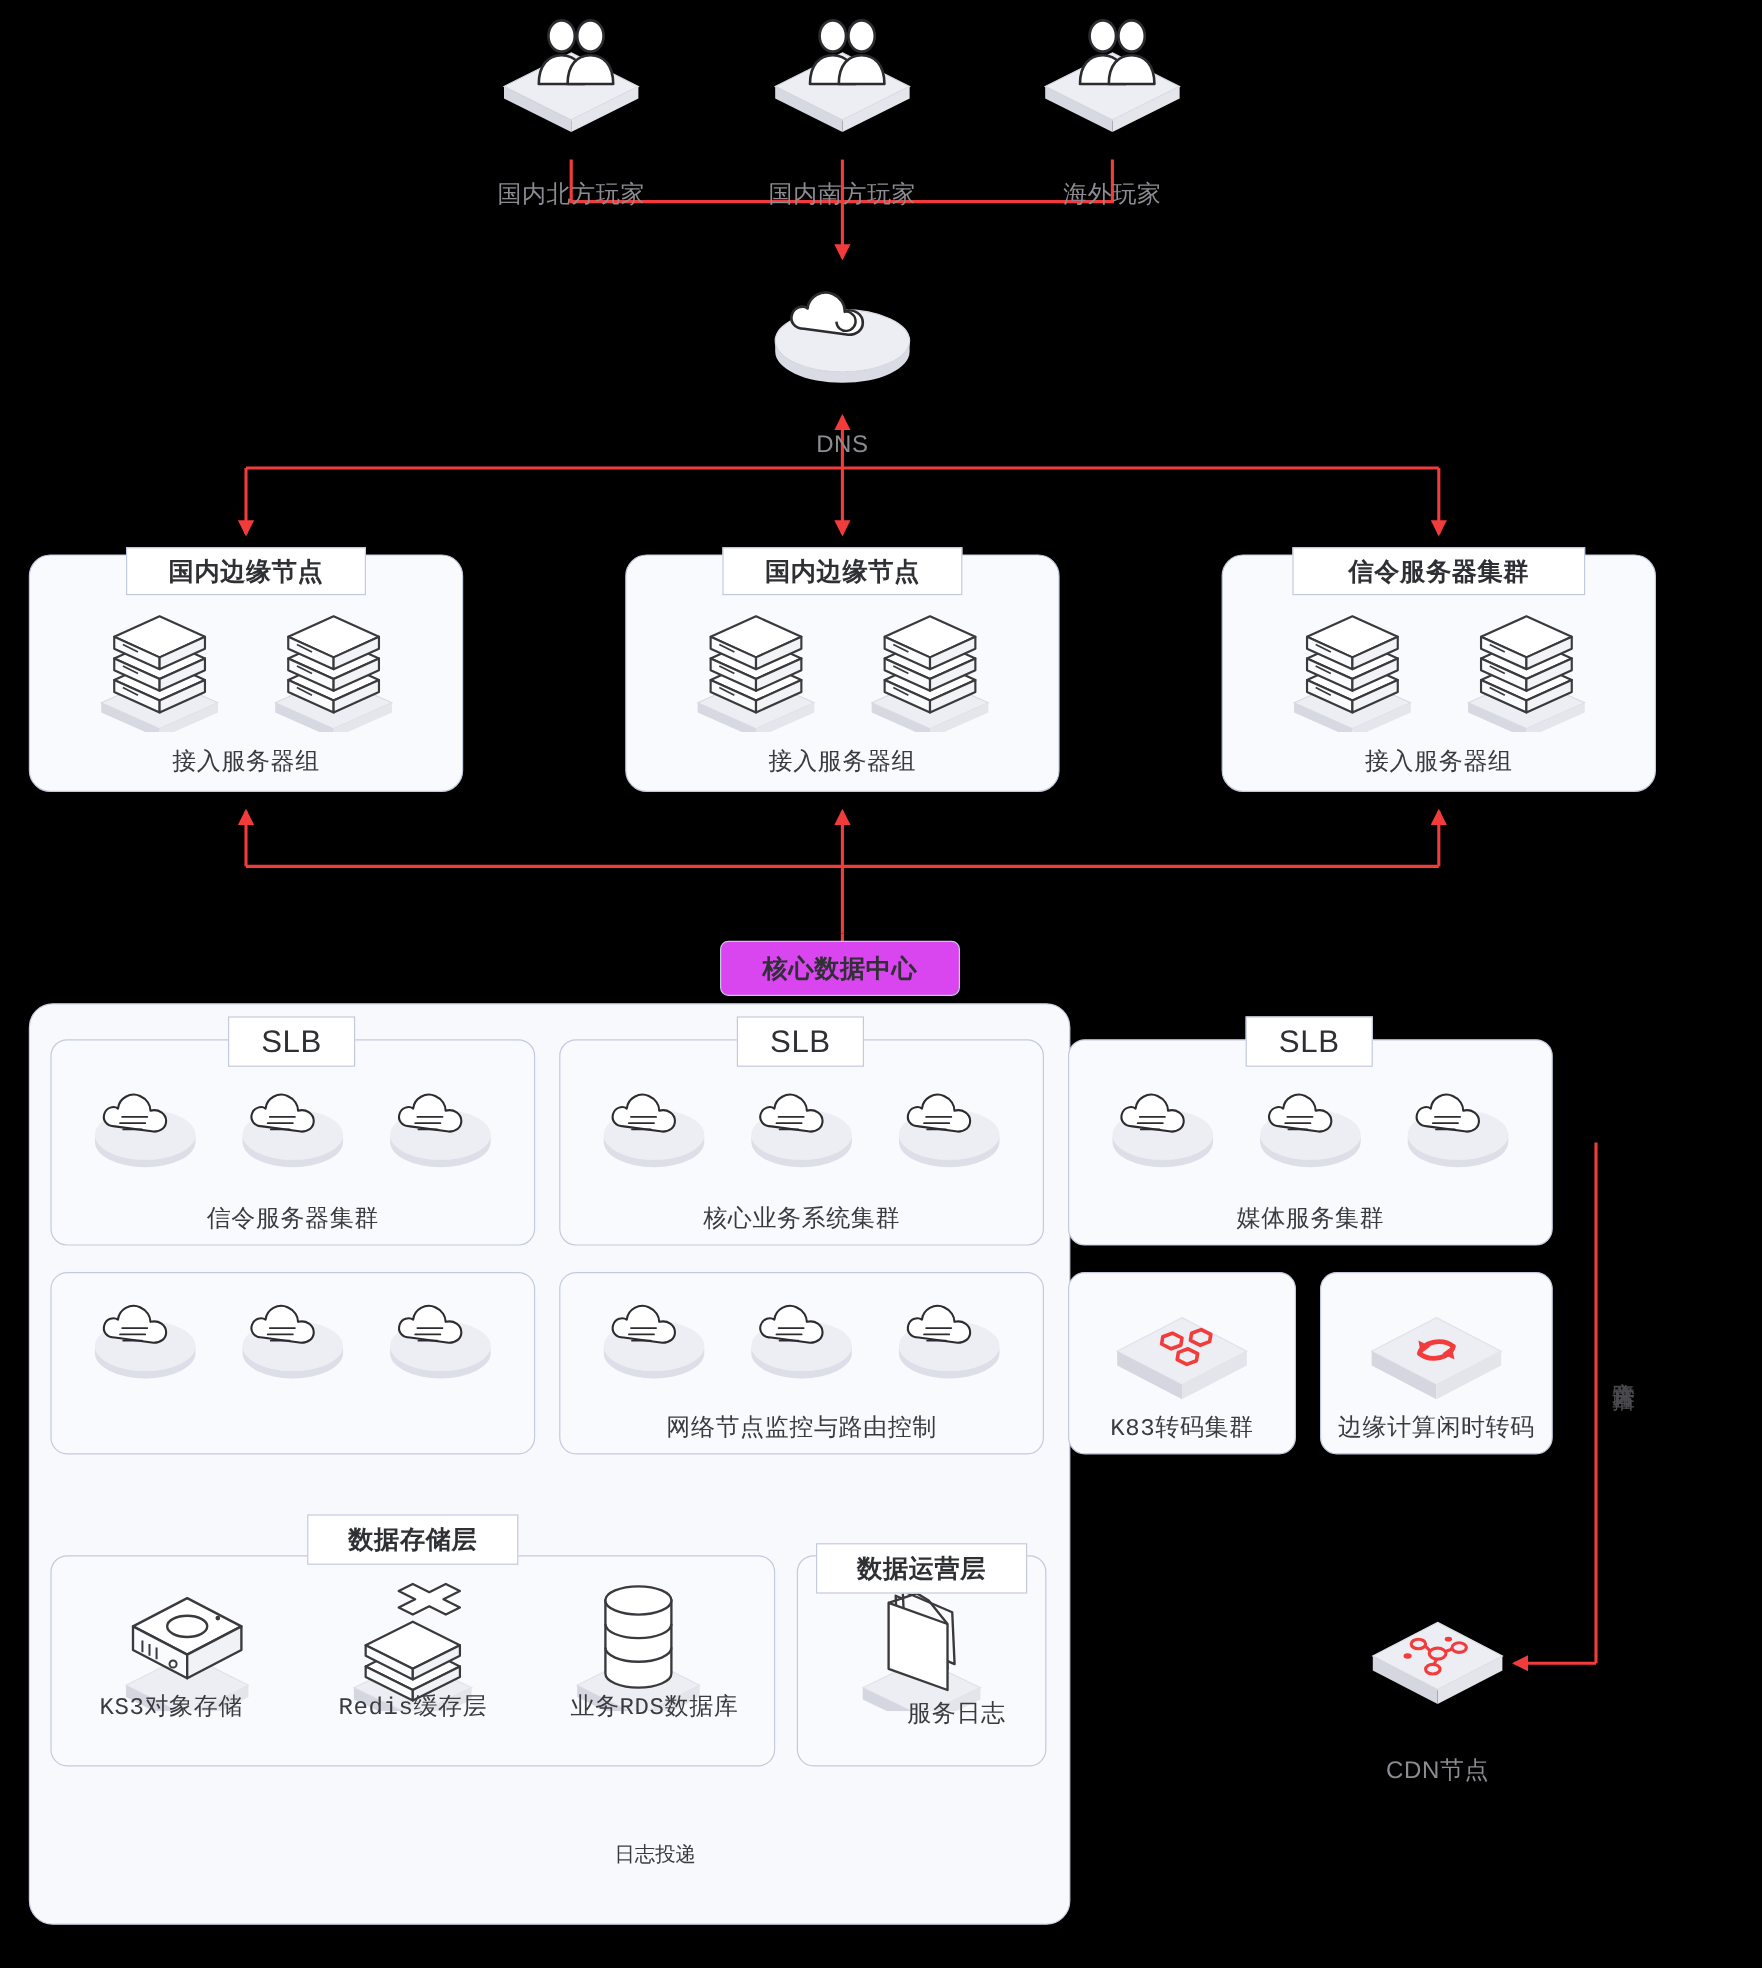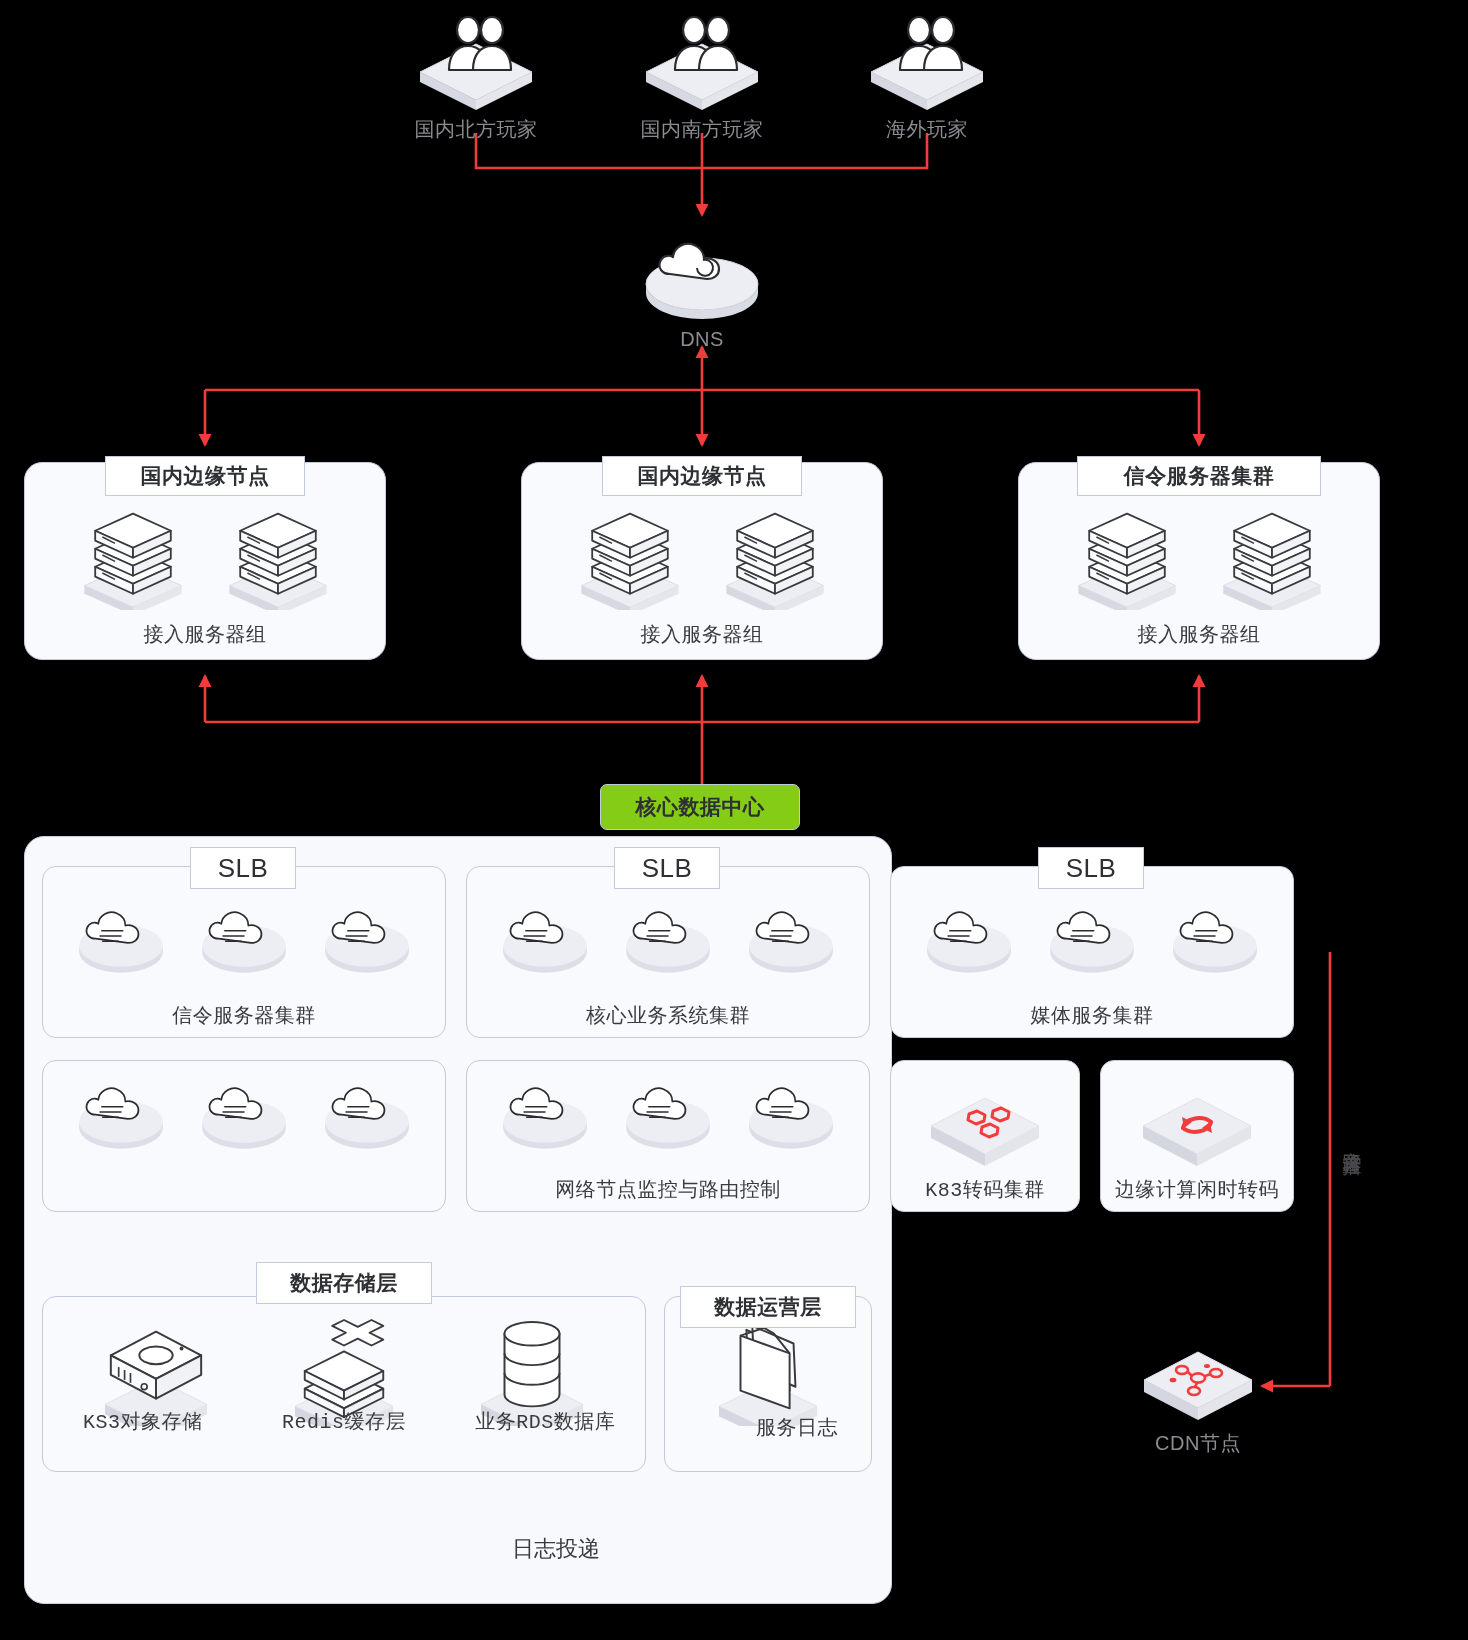--- a/index.html
+++ b/index.html
@@ -4,49 +4,49 @@
 <style>
   html,body{margin:0;padding:0;background:#000;}
   body{
     width:1468px;height:1640px;position:relative;overflow:hidden;
     font-family:"Liberation Sans","DejaVu Sans",sans-serif;
   }
   .layer{position:absolute;left:0;top:0;width:1468px;height:1640px;}
   svg.layer{pointer-events:none;}
 
   
-  .node{position:absolute;display:flex;flex-direction:column;align-items:center;}
+  .node{position:absolute;display:flex;flex-direction:column;align-items:center;gap:32px;}
   .cap{font-size:20px;color:#5a5a5e;white-space:nowrap;margin-top:6px;letter-spacing:.5px;}
   .cap.dim{color:#8c8c92;}
   .cap.dark{color:#3b3b3f;font-family:Liberation Mono, monospace;}
 
   
   .panel{
     position:absolute;border:1px solid #c3cadf;border-radius:14px;
     background:#f9fafd;box-sizing:border-box;
   }
   .panel.big{border-radius:18px;}
   .panel.dc{background:#f8f9fc;border-color:#c9d0e2;border-radius:20px;}
 
   
   .chip{
     position:absolute;border:1px solid #c3cadf;background:#ffffff;
     display:flex;align-items:center;justify-content:center;
     box-sizing:border-box;font-size:21px;color:#2f3034;white-space:nowrap;
     letter-spacing:.5px;z-index:6;
   }
-  .chip.grey{background:#84cc16;border-radius:7px;font-weight:bold;}
+  .chip.grey{background:#d946ef;border-radius:7px;font-weight:bold;}
   .chip.bold{font-weight:bold;}
   .chip.slb{font-weight:normal;font-size:26px;}
 
   .vtext{
     position:absolute;writing-mode:vertical-rl;text-orientation:upright;
     font-size:19px;color:#4a4a4e;letter-spacing:2px;line-height:1.05;
   }
-  .flabel{position:absolute;font-size:22px;color:#3b3b3f;white-space:nowrap;}
+  .flabel{position:absolute;font-size:17px;color:#3b3b3f;white-space:nowrap;}
 </style>
 </head>
 <body>
 
 <svg class="layer" width="1468" height="1640" style="z-index:0" aria-hidden="true">
   <defs>
 
     <symbol id="ic-users" viewBox="0 0 120 96">
       <path d="M60 30 L116 58 L60 86 L4 58 Z" fill="#eceef3" stroke="#d7dae2" stroke-width="1"></path>
       <path d="M4 58 L4 68 L60 96 L60 86 Z" fill="#d6d9e1"></path>

